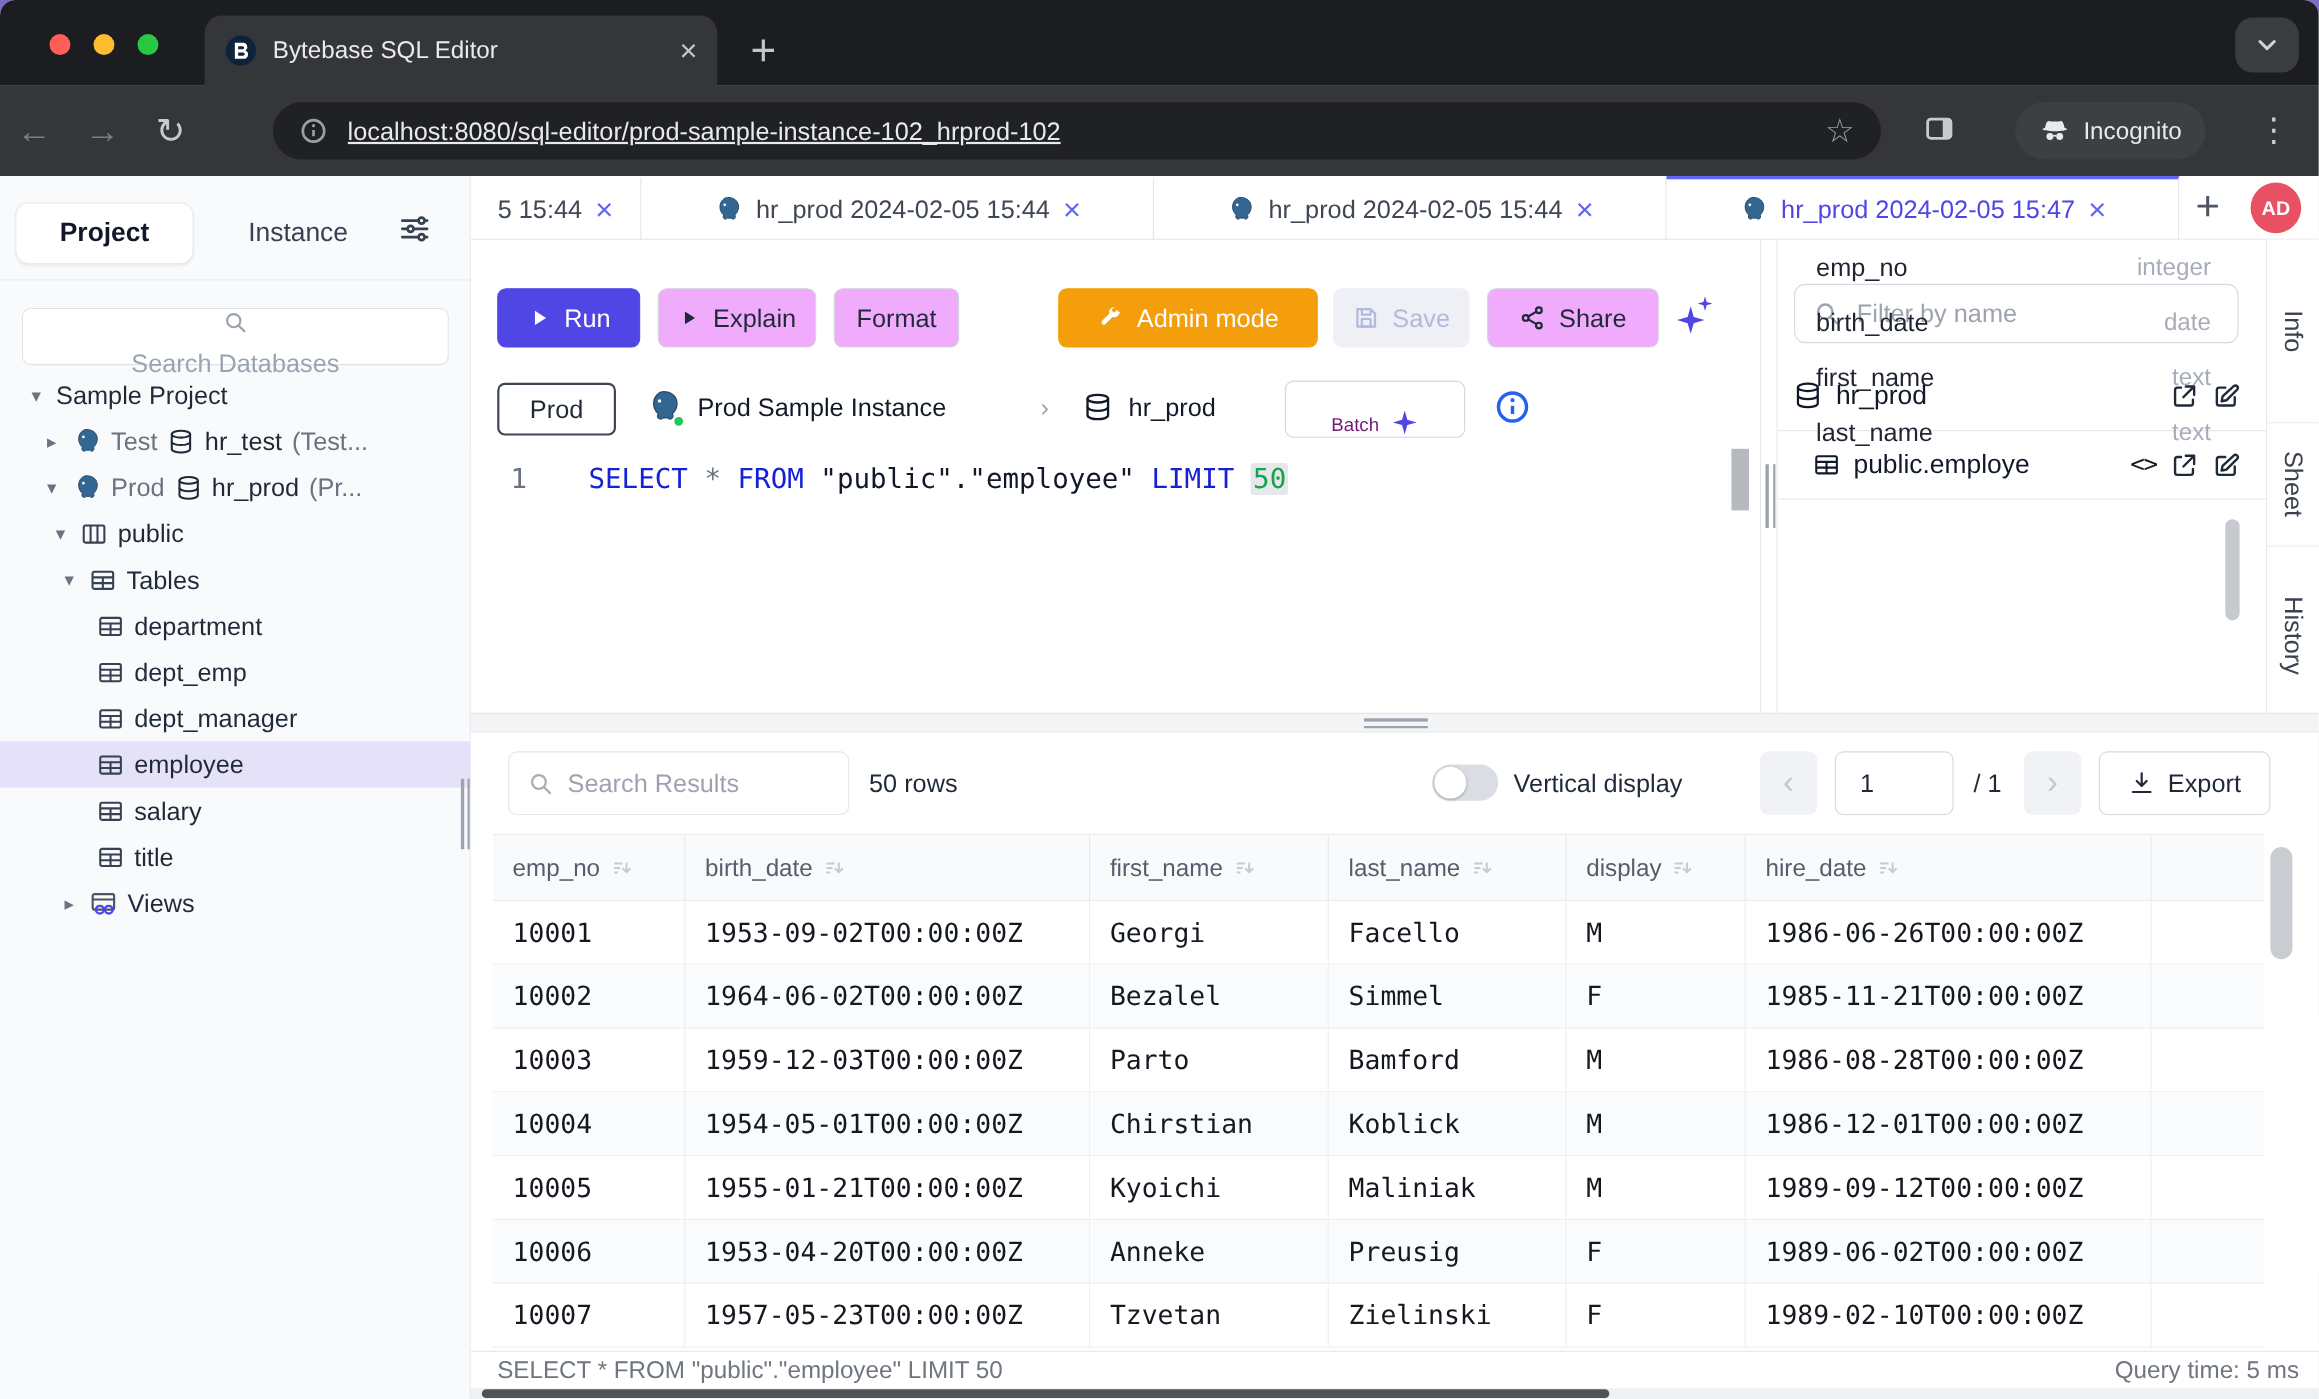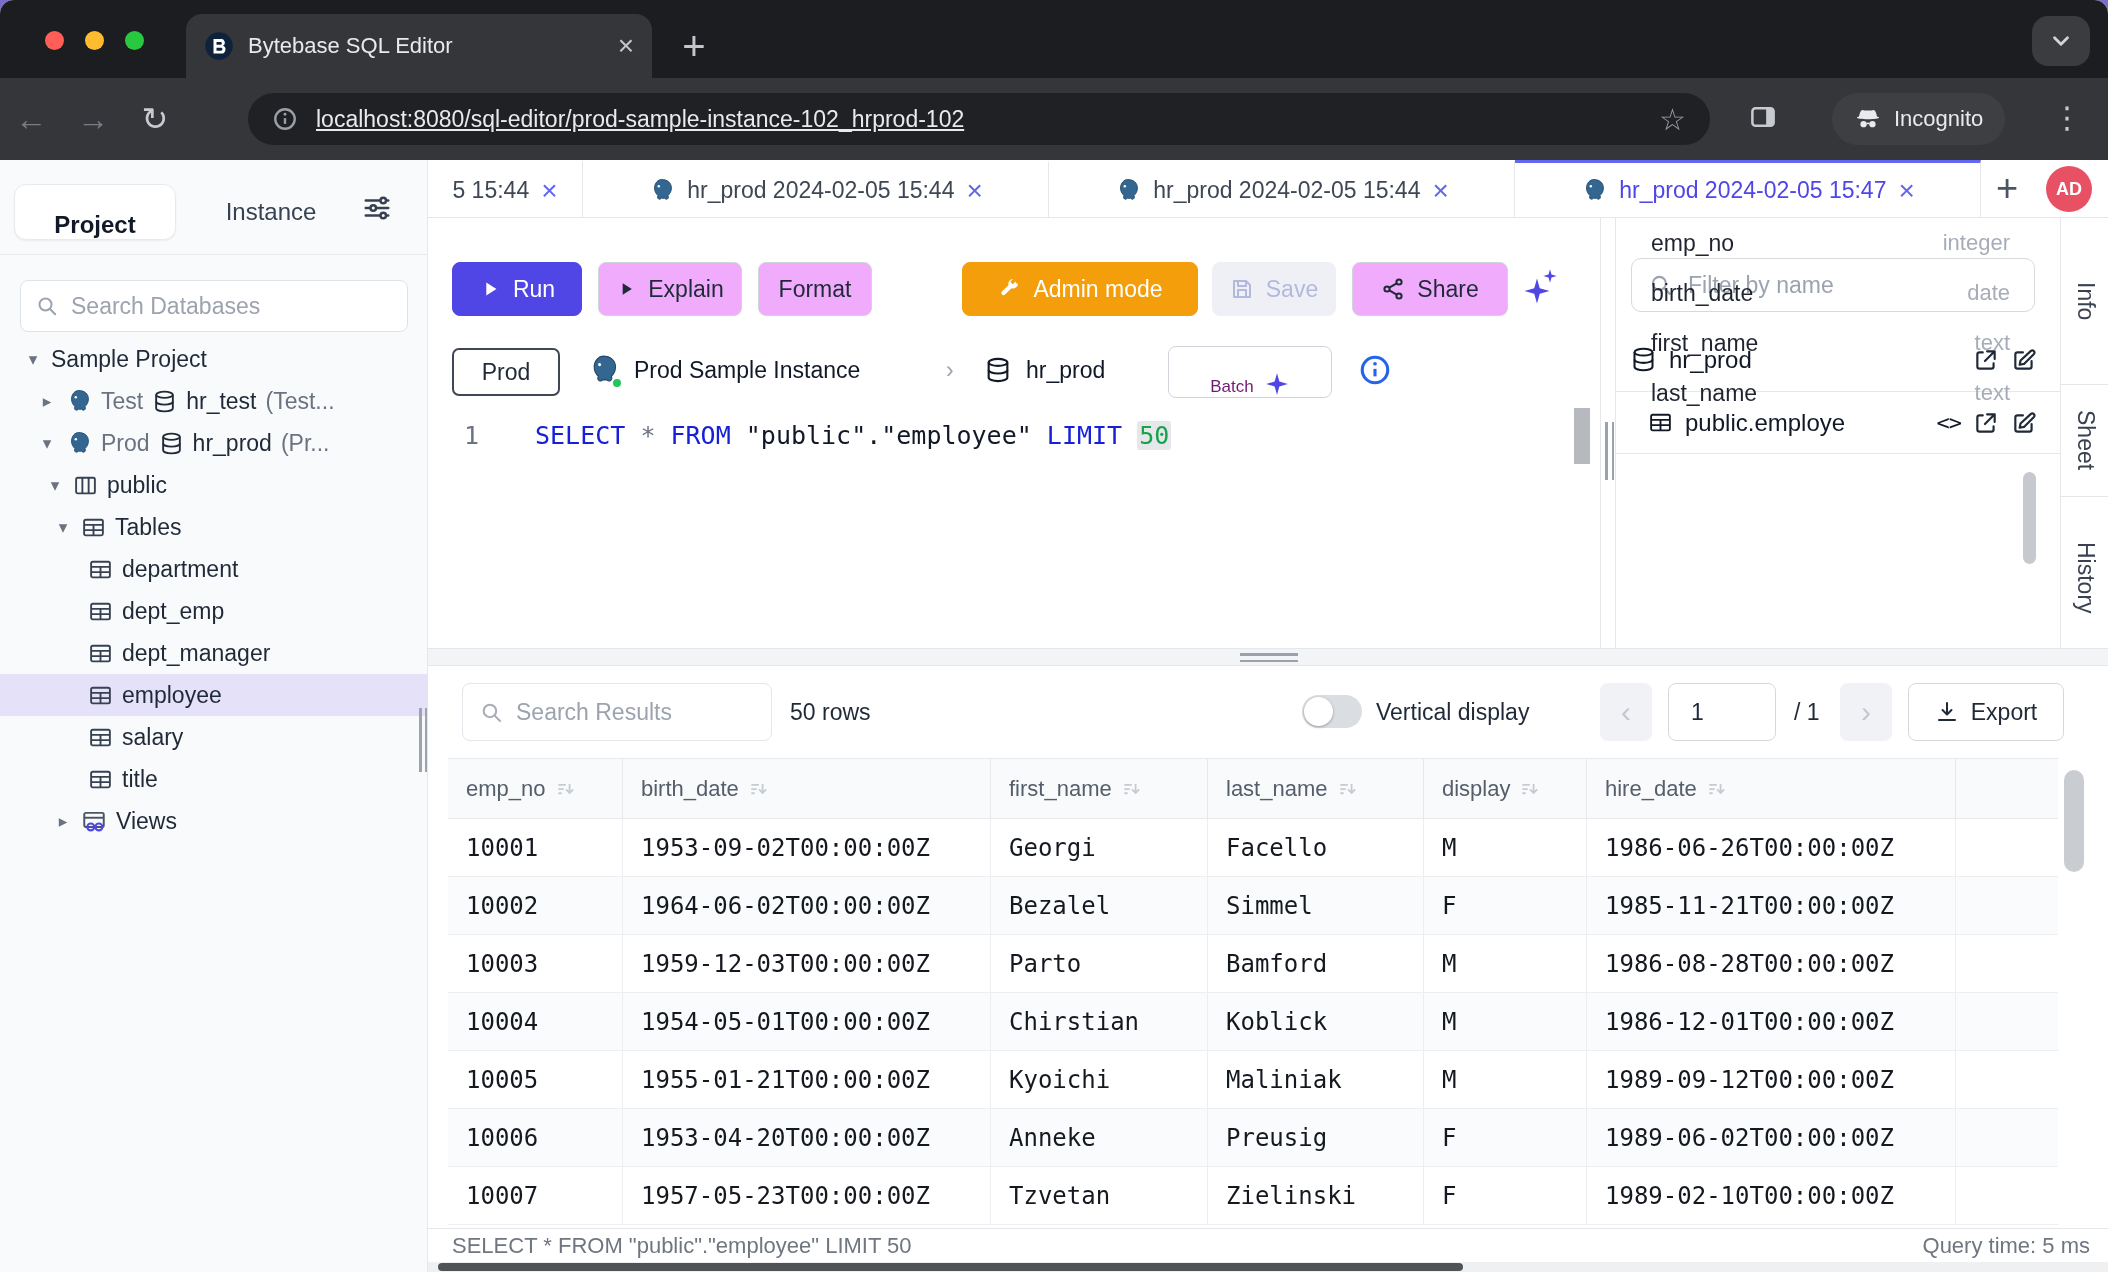--- a/index.html
+++ b/index.html
@@ -34,26 +34,26 @@
 
   
   .app { position:absolute; left:0; top:160px; width:2108px; height:1112px; background:#fff; }
 
   
   .sidebar { position:absolute; left:0; top:0; width:428px; height:1112px; background:#f8fafc;
              border-right:1px solid #e5e7eb; }
   .side-head { position:absolute; left:0; top:0; width:428px; height:95px; border-bottom:1px solid #e8eaee; }
   .proj-tab { position:absolute; left:14px; top:24px; width:162px; height:56px; background:#fff;
               border:1px solid #e8eaee; border-radius:12px; box-shadow:0 1px 2px rgba(0,0,0,.06);
-              display:flex; align-items:flex-end; justify-content:center; font-size:24px; color:#111827; font-weight:600;}
+              display:flex; align-items:center; justify-content:center; font-size:24px; color:#111827; font-weight:600;}
   .inst-tab { position:absolute; left:196px; top:24px; width:150px; height:56px; display:flex;
               align-items:center; justify-content:center; font-size:24px; color:#374151; }
   .sliders { position:absolute; left:362px; top:33px; color:#374151; }
   .side-search { position:absolute; left:20px; top:120px; width:388px; height:52px; background:#fff;
-                 border:1px solid #dfe3e8; border-radius:8px; display:flex; align-items:center; gap:12px; padding:0 14px; }
+                 border:1px solid #dfe3e8; border-radius:8px; display:flex; align-items:center; gap:12px; padding:0 14px;flex-direction:column; }
   .ph { color:#9ca3af; font-size:23px; }
   .tree { position:absolute; left:0; top:178px; width:428px; }
   .trow-s { height:42px; display:flex; align-items:center; gap:9px; font-size:23px; color:#1f2937;
             white-space:nowrap; overflow:hidden; }
   .trow-s .caret { color:#6b7280; font-size:17px; width:18px; text-align:center; flex:0 0 auto;}
   .trow-s .env, .trow-s .sfx { color:#6b7280; }
   .lv1{padding-left:24px;} .lv2{padding-left:38px;} .lv3{padding-left:46px;}
   .lv4{padding-left:54px;} .lv5{padding-left:88px;}
   .trow-s.selected { background:#e4e1f9; }
   .side-grip { position:absolute; left:419px; top:548px; height:64px; width:9px; display:flex; gap:3px; }

